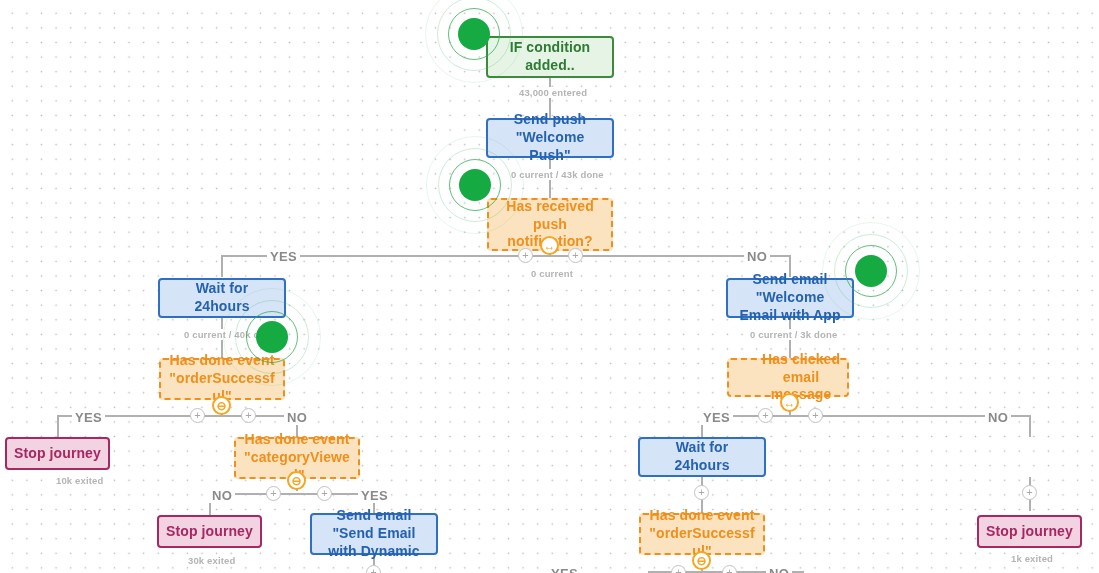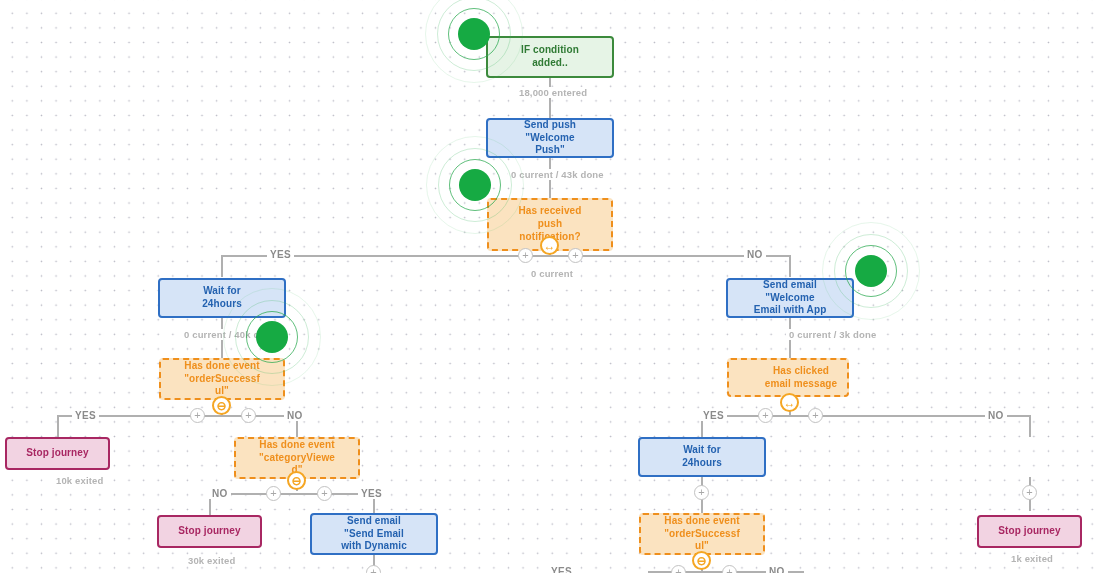--- a/index.html
+++ b/index.html
@@ -16,21 +16,21 @@
     background-image:radial-gradient(circle, #b9b9c4 0.9px, rgba(0,0,0,0) 1px);
     background-size:14.6px 14.6px;
     background-position:5px 6px;
   }
   
   .edge{position:absolute;background:#b0b0b0;}
   .edge.v{width:2px;}
   .edge.h{height:2px;}
 
   .edge-label{
-    position:absolute;font-size:10px;font-weight:700;color:#8a8a8a;
+    position:absolute;font-size:13px;font-weight:700;color:#8a8a8a;
     letter-spacing:.3px;background:#ffffff;padding:0 3px;white-space:nowrap;
   }
   .stat{
     position:absolute;font-size:9.5px;font-weight:700;color:#b4b4b4;
     letter-spacing:.15px;white-space:nowrap;background:#ffffff;padding:0 3px;
   }
 
   
   .handle{
     position:absolute;width:15px;height:15px;border-radius:50%;
@@ -41,21 +41,21 @@
   .handle.split{
     width:19px;height:19px;border:2px solid #f5a623;color:#f5a623;
     font-size:12px;font-weight:700;
   }
   .handle.split .glyph{transform:translateY(-.5px);}
 
   
   .node{
     position:absolute;box-sizing:border-box;border-radius:4px;
     display:flex;align-items:center;justify-content:center;text-align:center;
-    font-size:10px;font-weight:700;line-height:1.28;padding:4px 6px;
+    font-size:14px;font-weight:700;line-height:1.28;padding:4px 6px;
     letter-spacing:.1px;white-space:pre-line;
   }
   .node.green{background:#e6f4e6;border:2px solid #3c8a3c;color:#2f7a34;}
   .node.blue {background:#d6e4f7;border:2px solid #2f6fc4;color:#2462b0;text-align:center;}
   .node.orange{background:#fbe3c0;border:2px dashed #ef8f1c;color:#ef8f1c;}
   .node.pink {background:#f2d3e2;border:2px solid #a82762;color:#a82762;}
 
   
   .pulse{position:absolute;width:96px;height:96px;pointer-events:none;}
   .pulse i{position:absolute;border-radius:50%;display:block;
@@ -144,25 +144,25 @@
   <div class="node blue" style="left:638px;top:437px;width:128px;height:40px;">Wait for
 24hours</div>
 
   <div class="node orange" style="left:639px;top:513px;width:126px;height:42px;">Has done event
 "orderSuccessf
 ul"</div>
 
 
   <div class="node pink" style="left:977px;top:515px;width:105px;height:33px;">Stop journey</div>
 
-  <div class="stat" style="left:516px;top:87px;">18,000 entered</div>
+  <div class="stat" style="left:516px;top:87px;">43,000 entered</div>
   <div class="stat" style="left:508px;top:169px;">0 current / 43k done</div>
   <div class="stat" style="left:528px;top:268px;">0 current</div>
   <div class="stat" style="left:181px;top:329px;">0 current / 40k done</div>
-  <div class="stat" style="left:786px;top:329px;">0 current / 3k done</div>
+  <div class="stat" style="left:747px;top:329px;">0 current / 3k done</div>
   <div class="stat" style="left:33px;top:475px;margin-left:20px;">10k exited</div>
   <div class="stat" style="left:185px;top:555px;">30k exited</div>
   <div class="stat" style="left:1008px;top:553px;">1k exited</div>
 
   <div class="edge-label" style="left:267px;top:249px;">YES</div>
   <div class="edge-label" style="left:744px;top:249px;">NO</div>
 
   <div class="edge-label" style="left:72px;top:410px;">YES</div>
   <div class="edge-label" style="left:284px;top:410px;">NO</div>
 

